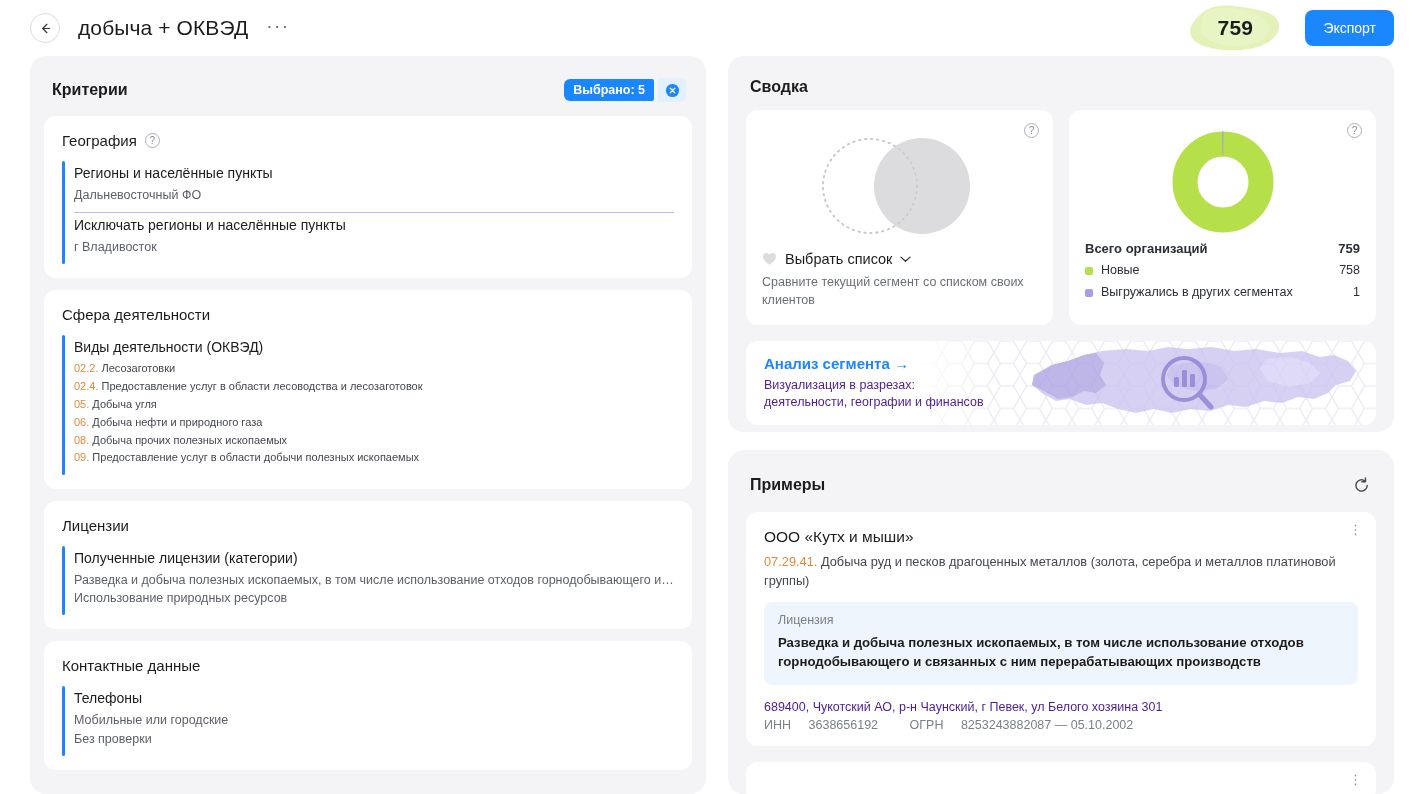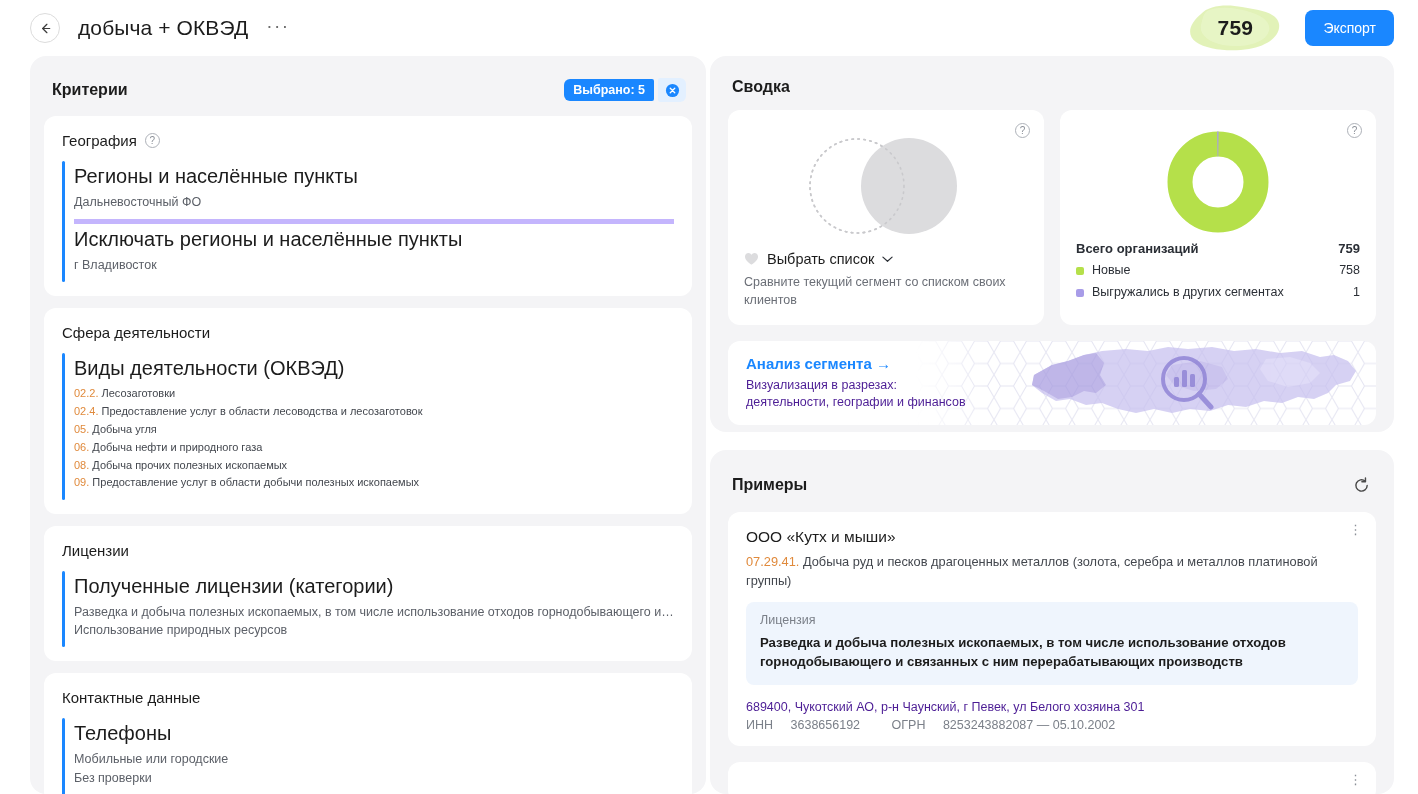--- a/index.html
+++ b/index.html
@@ -47,21 +47,21 @@
     letter-spacing: .3px;
   }
   #export-btn {
     background: #1a87ff; color: #fff; border: none; border-radius: 8px;
     padding: 0 18px; height: 36px; font-size: 14px; cursor: pointer;
     font-family: "Liberation Sans", sans-serif;
   }
 
   
   #columns {
-    display: flex; gap: 4px; padding: 0 24px 0 30px;
+    display: flex; gap: 22px; padding: 0 24px 0 30px;
     height: calc(794px - 56px);
   }
   .panel {
     background: #f4f4f6;
     border-radius: 16px;
     padding: 14px 14px 14px 14px;
     overflow: hidden;
   }
   #left-panel  { width: 676px; flex: 0 0 676px; }
   #right-panel-col { flex: 1 1 auto; display: flex; flex-direction: column; gap: 18px; }
@@ -102,22 +102,22 @@
     border: 1px solid #adb1b8; color: #8b9098;
     font-size: 10px; display: inline-flex; align-items: center;
     justify-content: center; cursor: pointer; flex: 0 0 auto;
   }
   .crit-group { position: relative; padding-left: 12px; }
   .crit-group::before {
     content: ""; position: absolute; left: 0; top: 0; bottom: 0;
     width: 3px; border-radius: 2px; background: #1a87ff;
   }
   .crit-item { padding: 4px 0 8px 0; }
-  .crit-item + .crit-item { border-top: 5px solid #c4b5fd; }
-  .crit-item-label { font-size: 20px; color: #1c1c1c; margin-bottom: 5px; }
+  .crit-item + .crit-item { border-top: 1px solid #c4b5fd; }
+  .crit-item-label { font-size: 14px; color: #1c1c1c; margin-bottom: 5px; }
   .crit-item-value { font-size: 12.5px; color: #5c6068; line-height: 1.45; }
   .crit-item-value div { white-space: nowrap; overflow: hidden; text-overflow: ellipsis; }
 
   .okved-list { font-size: 11px; line-height: 1.62; color: #43474e; }
   .okved-code { color: #e08a3c; }
 
   
   #summary-panel { padding: 14px; }
   #summary-row { display: flex; gap: 16px; padding: 0 4px; }
   .sum-card {

